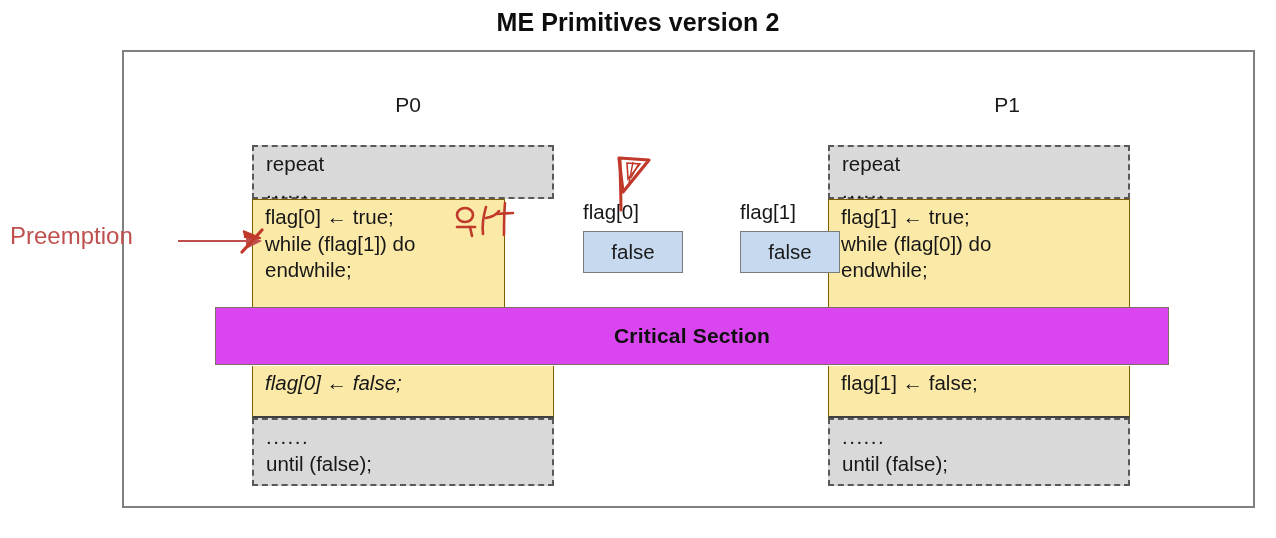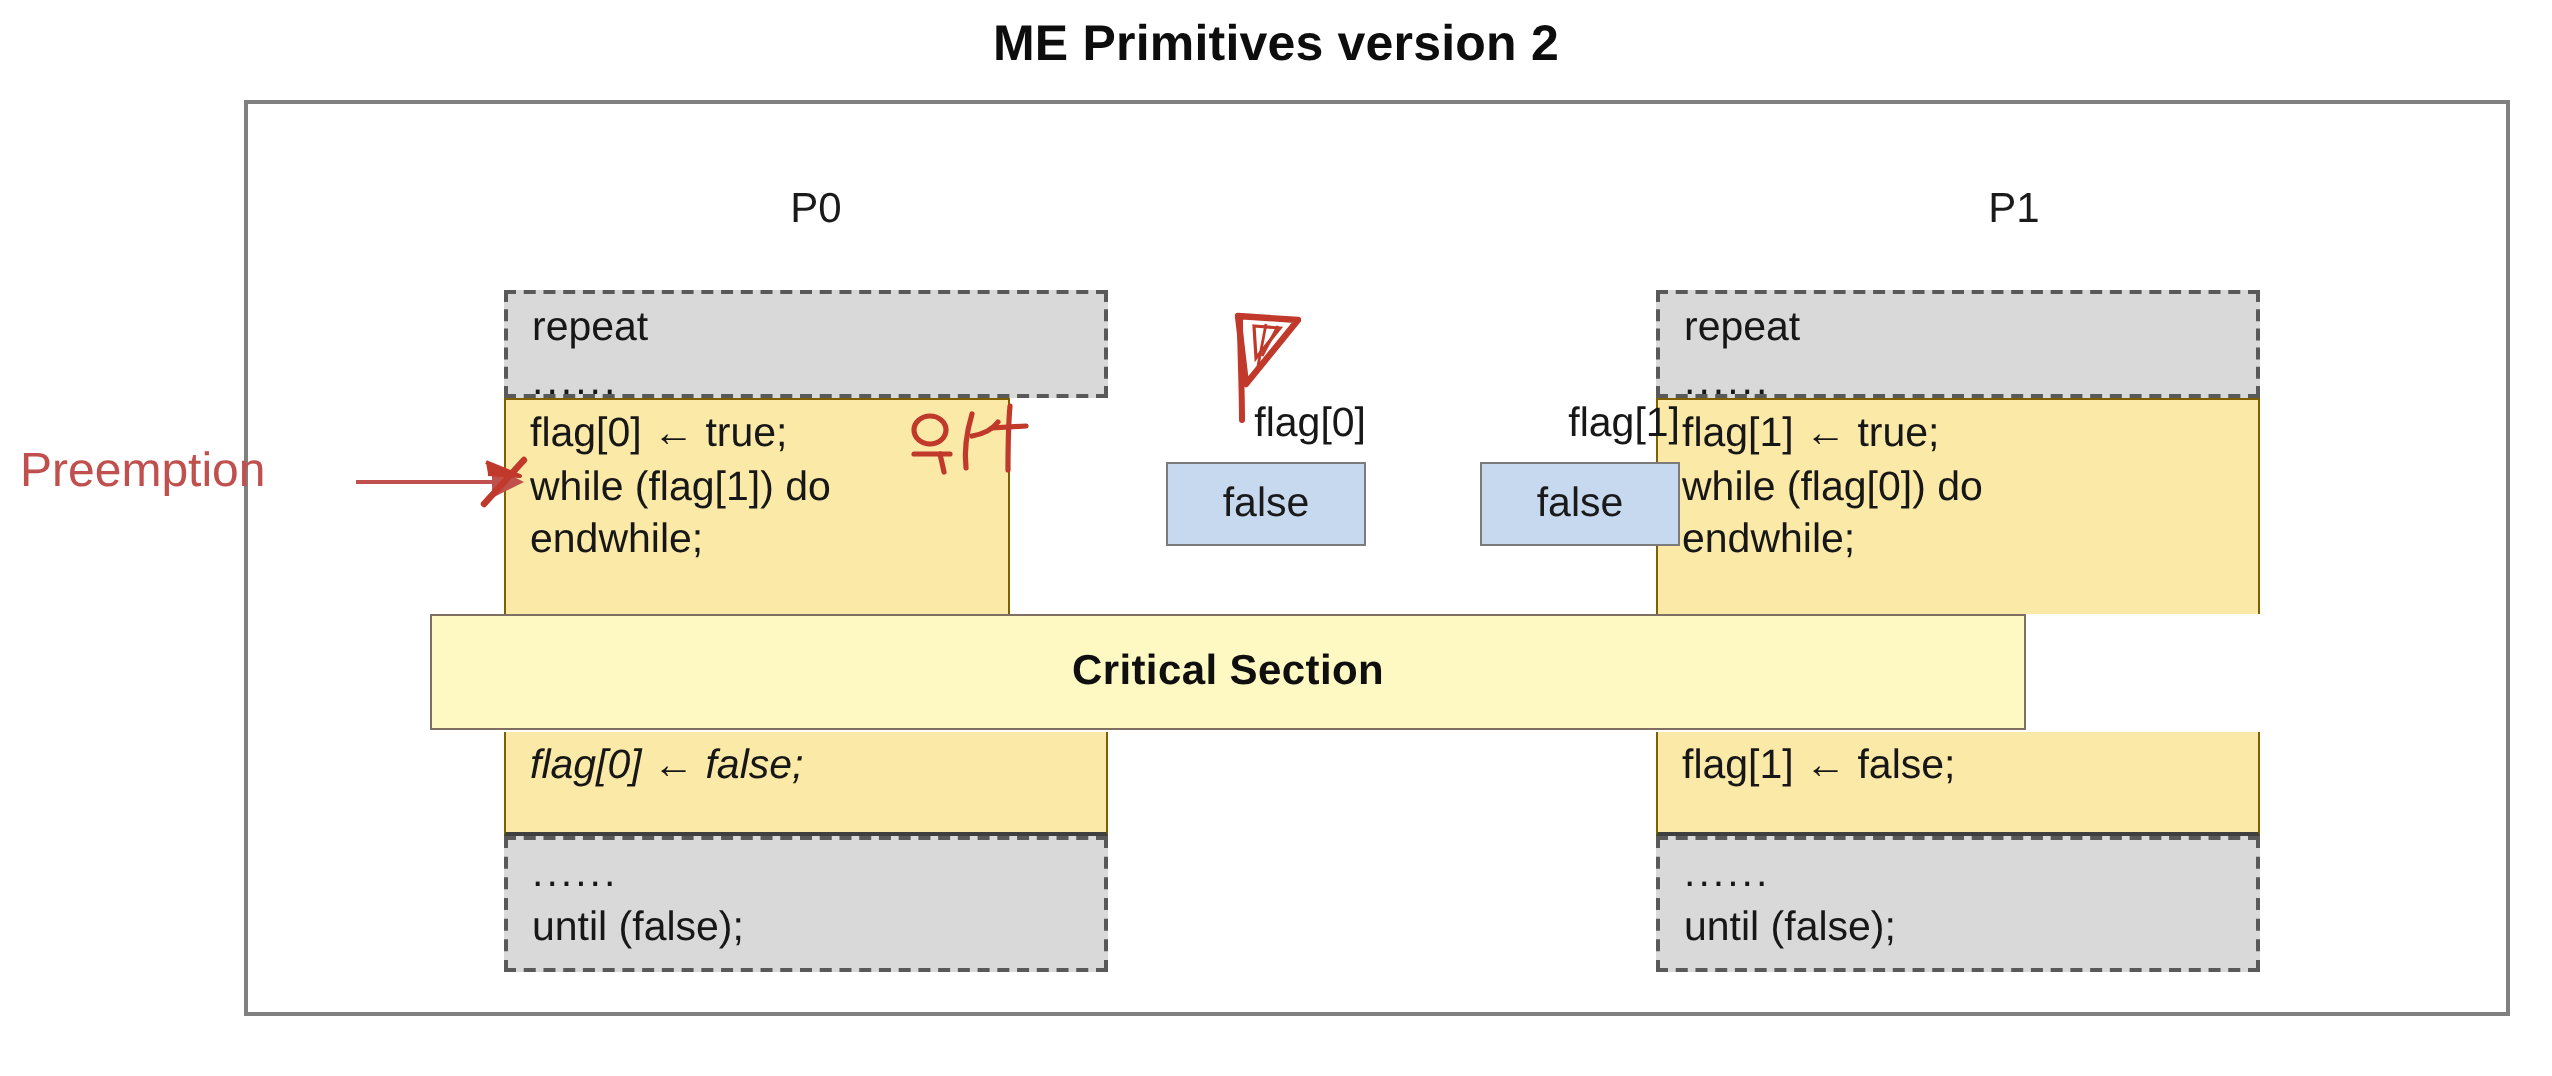--- a/index.html
+++ b/index.html
@@ -77,35 +77,35 @@
   
   #p1-top-grey   { left:828px; top:145px;  width:302px; height:54px; }
   #p1-entry      { left:828px; top:199px;  width:302px; height:108px; }
   #p1-exit       { left:828px; top:366px;  width:302px; height:52px; }
   #p1-bottom-grey{ left:828px; top:418px;  width:302px; height:68px; }
 
   
   #critical-section-bar{
     position:absolute;
     left:215px; top:307px;
-    width:798px; height:58px;
-    background:#fef9c3;
+    width:954px; height:58px;
+    background:#d946ef;
     border:1px solid #7f6f63;
     box-sizing:border-box;
     display:flex;
     align-items:center;
     justify-content:center;
     font-size:21px;
     font-weight:bold;
     color:#0f0f0f;
     letter-spacing:0.2px;
   }
 
   
-  .flag-group{ position:absolute; text-align:right; width:100px;}
+  .flag-group{ position:absolute; text-align:left; width:100px;}
   #flag0-group{ left:583px; top:200px; }
   #flag1-group{ left:740px; top:200px; }
   .flag-label{
     font-size:20.5px;
     color:#171717;
     margin-bottom:7px;
     display:block;
   }
   .flag-value-box{
     width:100px; height:42px;

